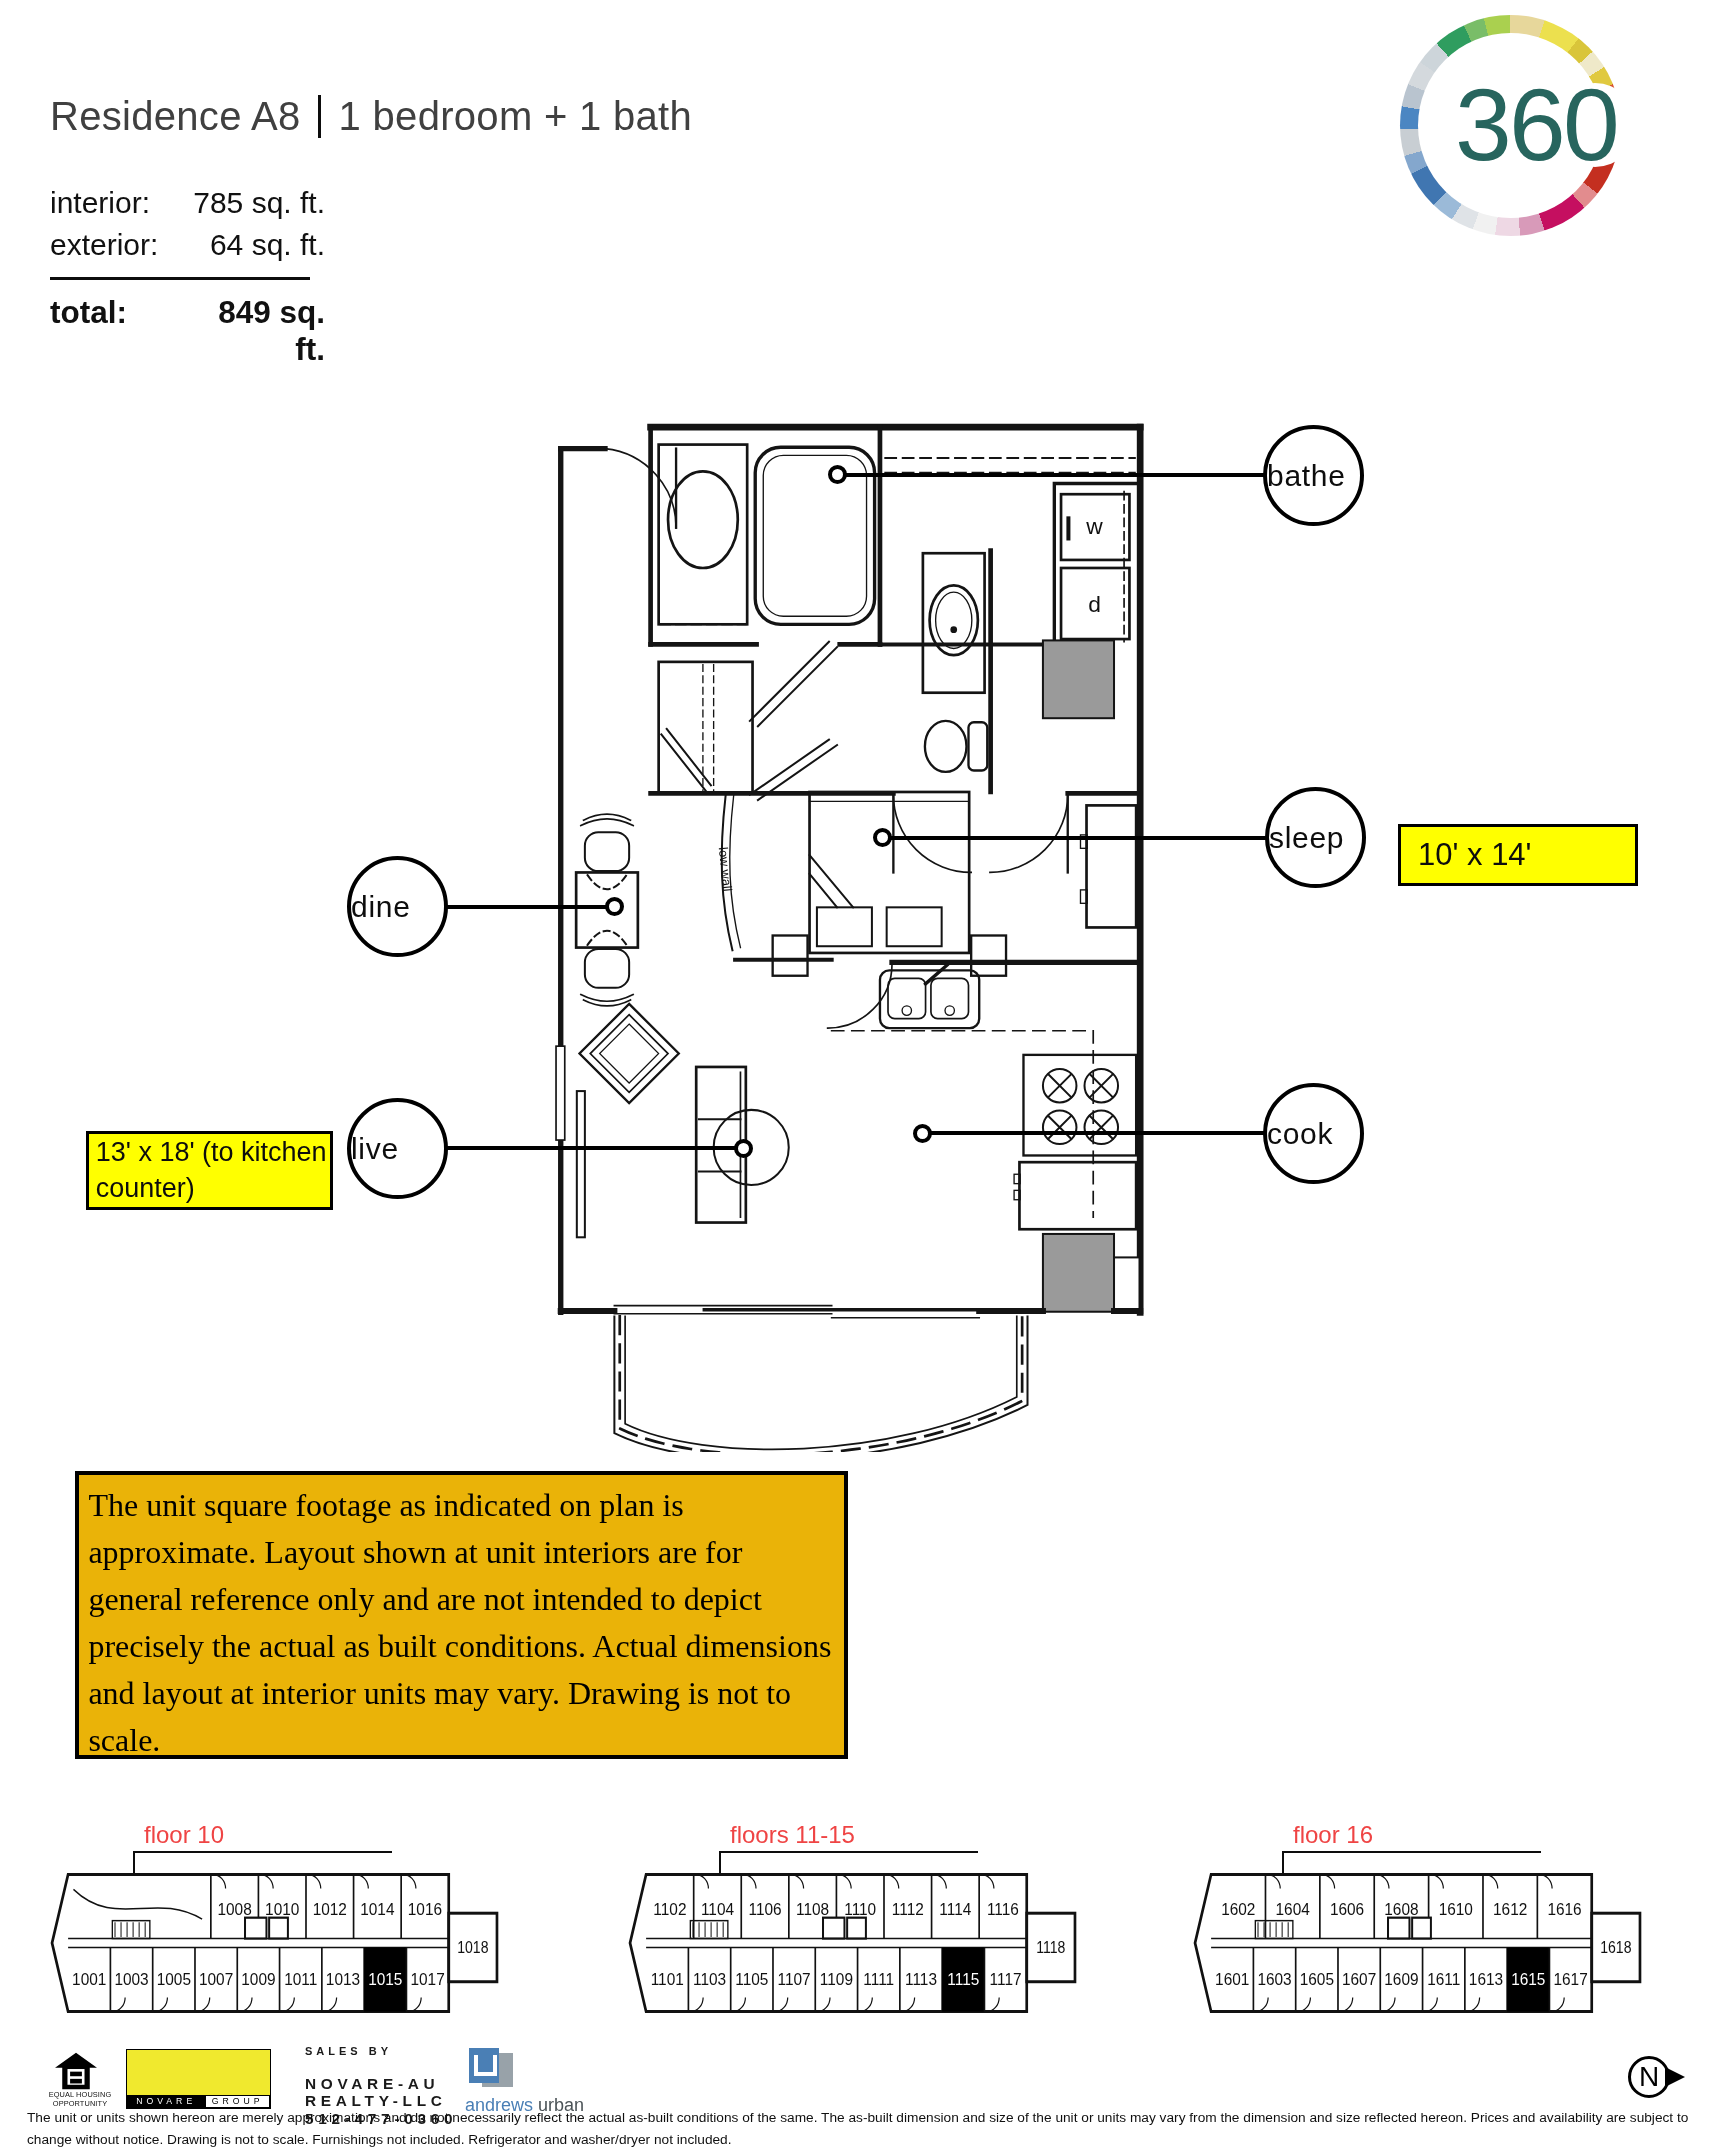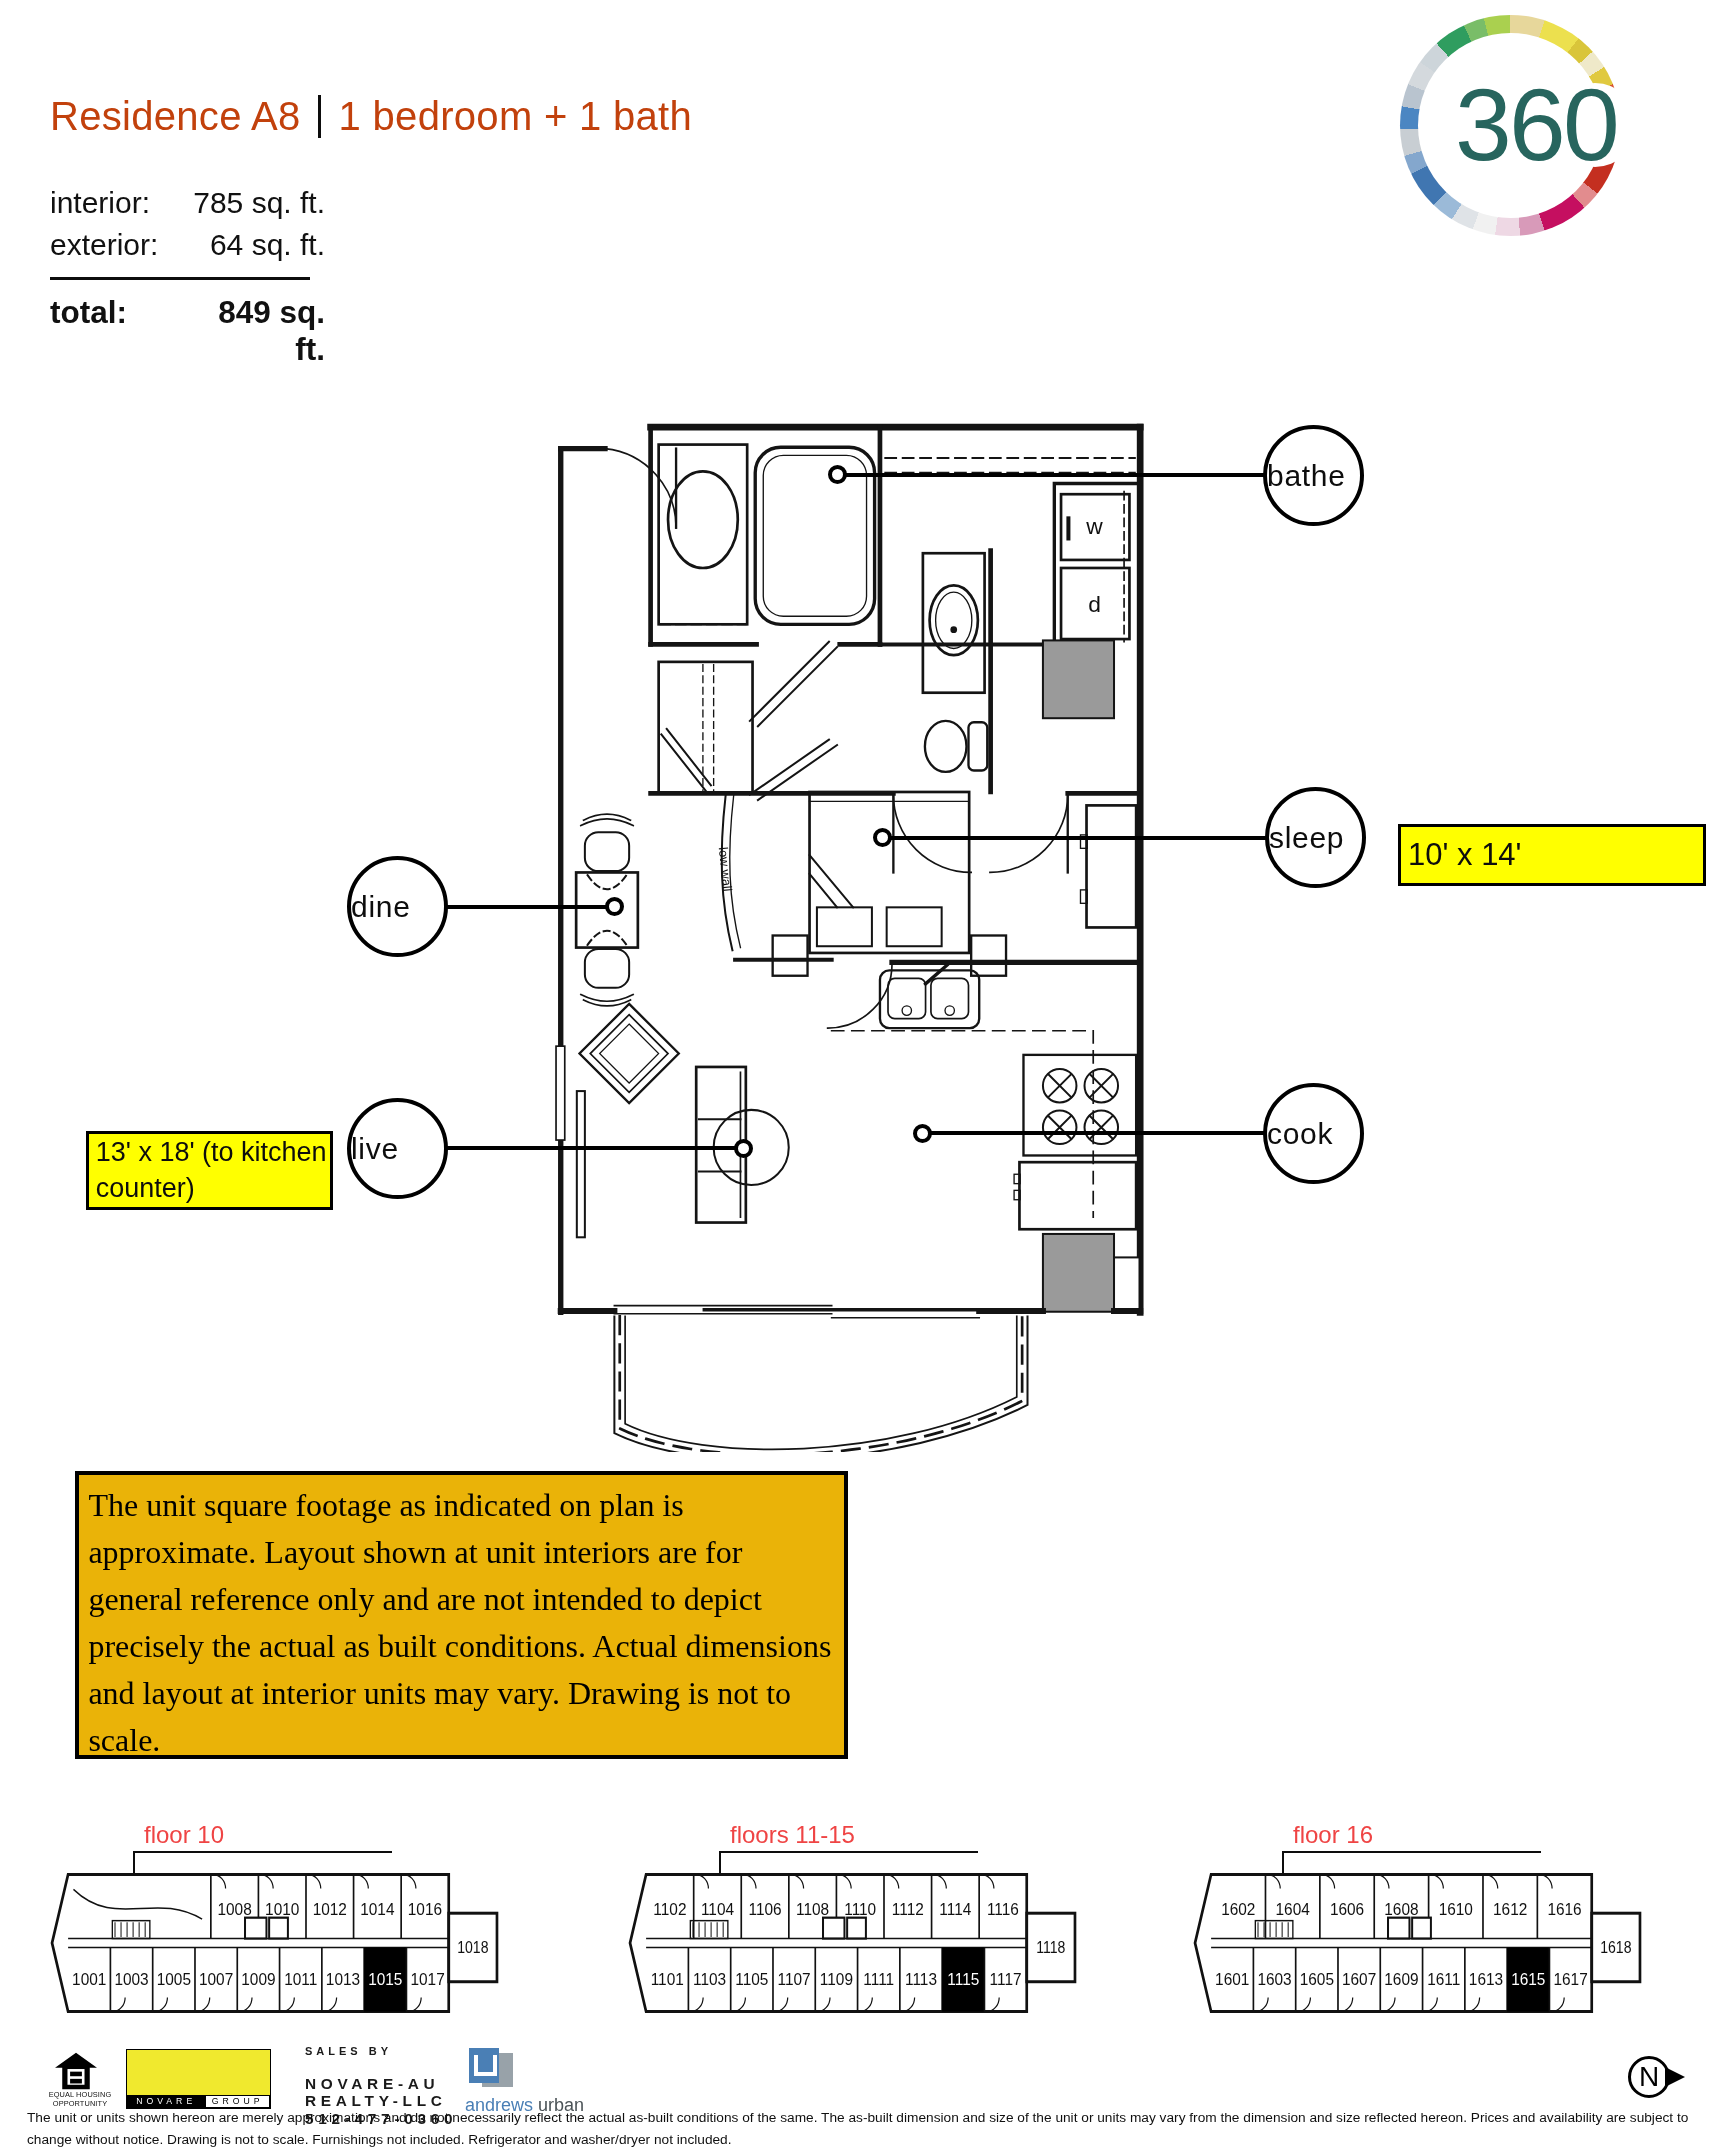--- a/index.html
+++ b/index.html
@@ -1,20 +1,20 @@
 <!DOCTYPE html>
 <html style="font-size:10.7px"><head>
 <meta charset="utf-8">
 <style>
   html,body{margin:0;padding:0;background:#e8e8e8;}
   #page{position:relative;width:1710px;height:2151px;background:#ffffff;
         font-family:"Liberation Sans",sans-serif;color:#111;overflow:hidden;}
   .abs{position:absolute;}
   
-  #title-row{left:50px;top:94px;display:flex;align-items:center;font-size:40px;letter-spacing:0.3px;color:#c2410c;}
+  #title-row{left:50px;top:94px;display:flex;align-items:center;font-size:40px;letter-spacing:0.3px;color:#404040;}
   #title-div{width:3.4px;height:43px;background:#0d0d0d;margin:0 17.4px;}
   .stat-row{left:50px;display:flex;font-size:30px;}
   .stat-label{width:131px;display:inline-block;}
   .stat-value{width:144px;display:inline-block;text-align:right;}
   #stat-rule{left:50px;top:277px;width:260px;height:3.4px;background:#0d0d0d;}
   #total-row{left:50px;top:294px;display:flex;font-size:31.5px;font-weight:bold;}
   
   #logo{left:1400px;top:14.8px;width:221px;height:221px;text-align:right;}
   #logo-ring{position:absolute;left:0;top:0;width:221px;height:221px;border-radius:50%;
     background:conic-gradient(#e7d79b 0deg 18deg,#ece04e 18deg 38deg,#d9c53a 38deg 48deg,#efe9c9 48deg 58deg,
@@ -27,21 +27,21 @@
   #logo-knock{position:absolute;left:153px;top:68px;width:84px;height:84px;border-radius:50%;background:#fff;}
   #logo-text{position:absolute;left:25.5px;top:0;width:221px;height:221px;display:flex;align-items:center;justify-content:center;
     font-size:102px;color:#27655e;letter-spacing:-2.7px;}
   
   .callout{width:101px;height:101px;border:4px solid #000;border-radius:50%;background:#fff;
     display:flex;align-items:center;justify-content:flex-start;font-size:30px;color:#0d0d0d;box-sizing:border-box;letter-spacing:0.7px;}
   .leader{height:4px;background:#000;}
   .ringdot{width:19px;height:19px;border:4px solid #000;border-radius:50%;background:#fff;box-sizing:border-box;}
   .dimbox{background:#ffff00;border:3.4px solid #000;box-sizing:border-box;color:#0d0d0d;
     display:flex;flex-direction:column;justify-content:center;}
-  #dim-sleep{left:1398px;top:824px;width:308px;height:62px;font-size:31px;padding-left:7px;}
+  #dim-sleep{left:1398px;top:824px;width:240px;height:62px;font-size:31px;padding-left:17px;}
   #dim-live{left:86px;top:1131px;width:247px;height:79px;font-size:27px;line-height:1.3;padding-left:6.7px;}
   
   #disclaimer{left:75px;top:1471px;width:773px;height:288px;background:#eab308;border:4px solid #000;box-sizing:border-box;
     font-family:"Liberation Serif",serif;font-size:32px;line-height:1.47;padding:6.7px 12px 0 9.4px;color:#000;}
   
   .kp-label{font-size:24px;color:#ef4444;}
   .kp-line{height:2px;background:#0d0d0d;}
   .kp-tick{width:2px;height:21.5px;background:#0d0d0d;}
   .kp-svg{position:absolute;width:453px;height:146px;}
   

